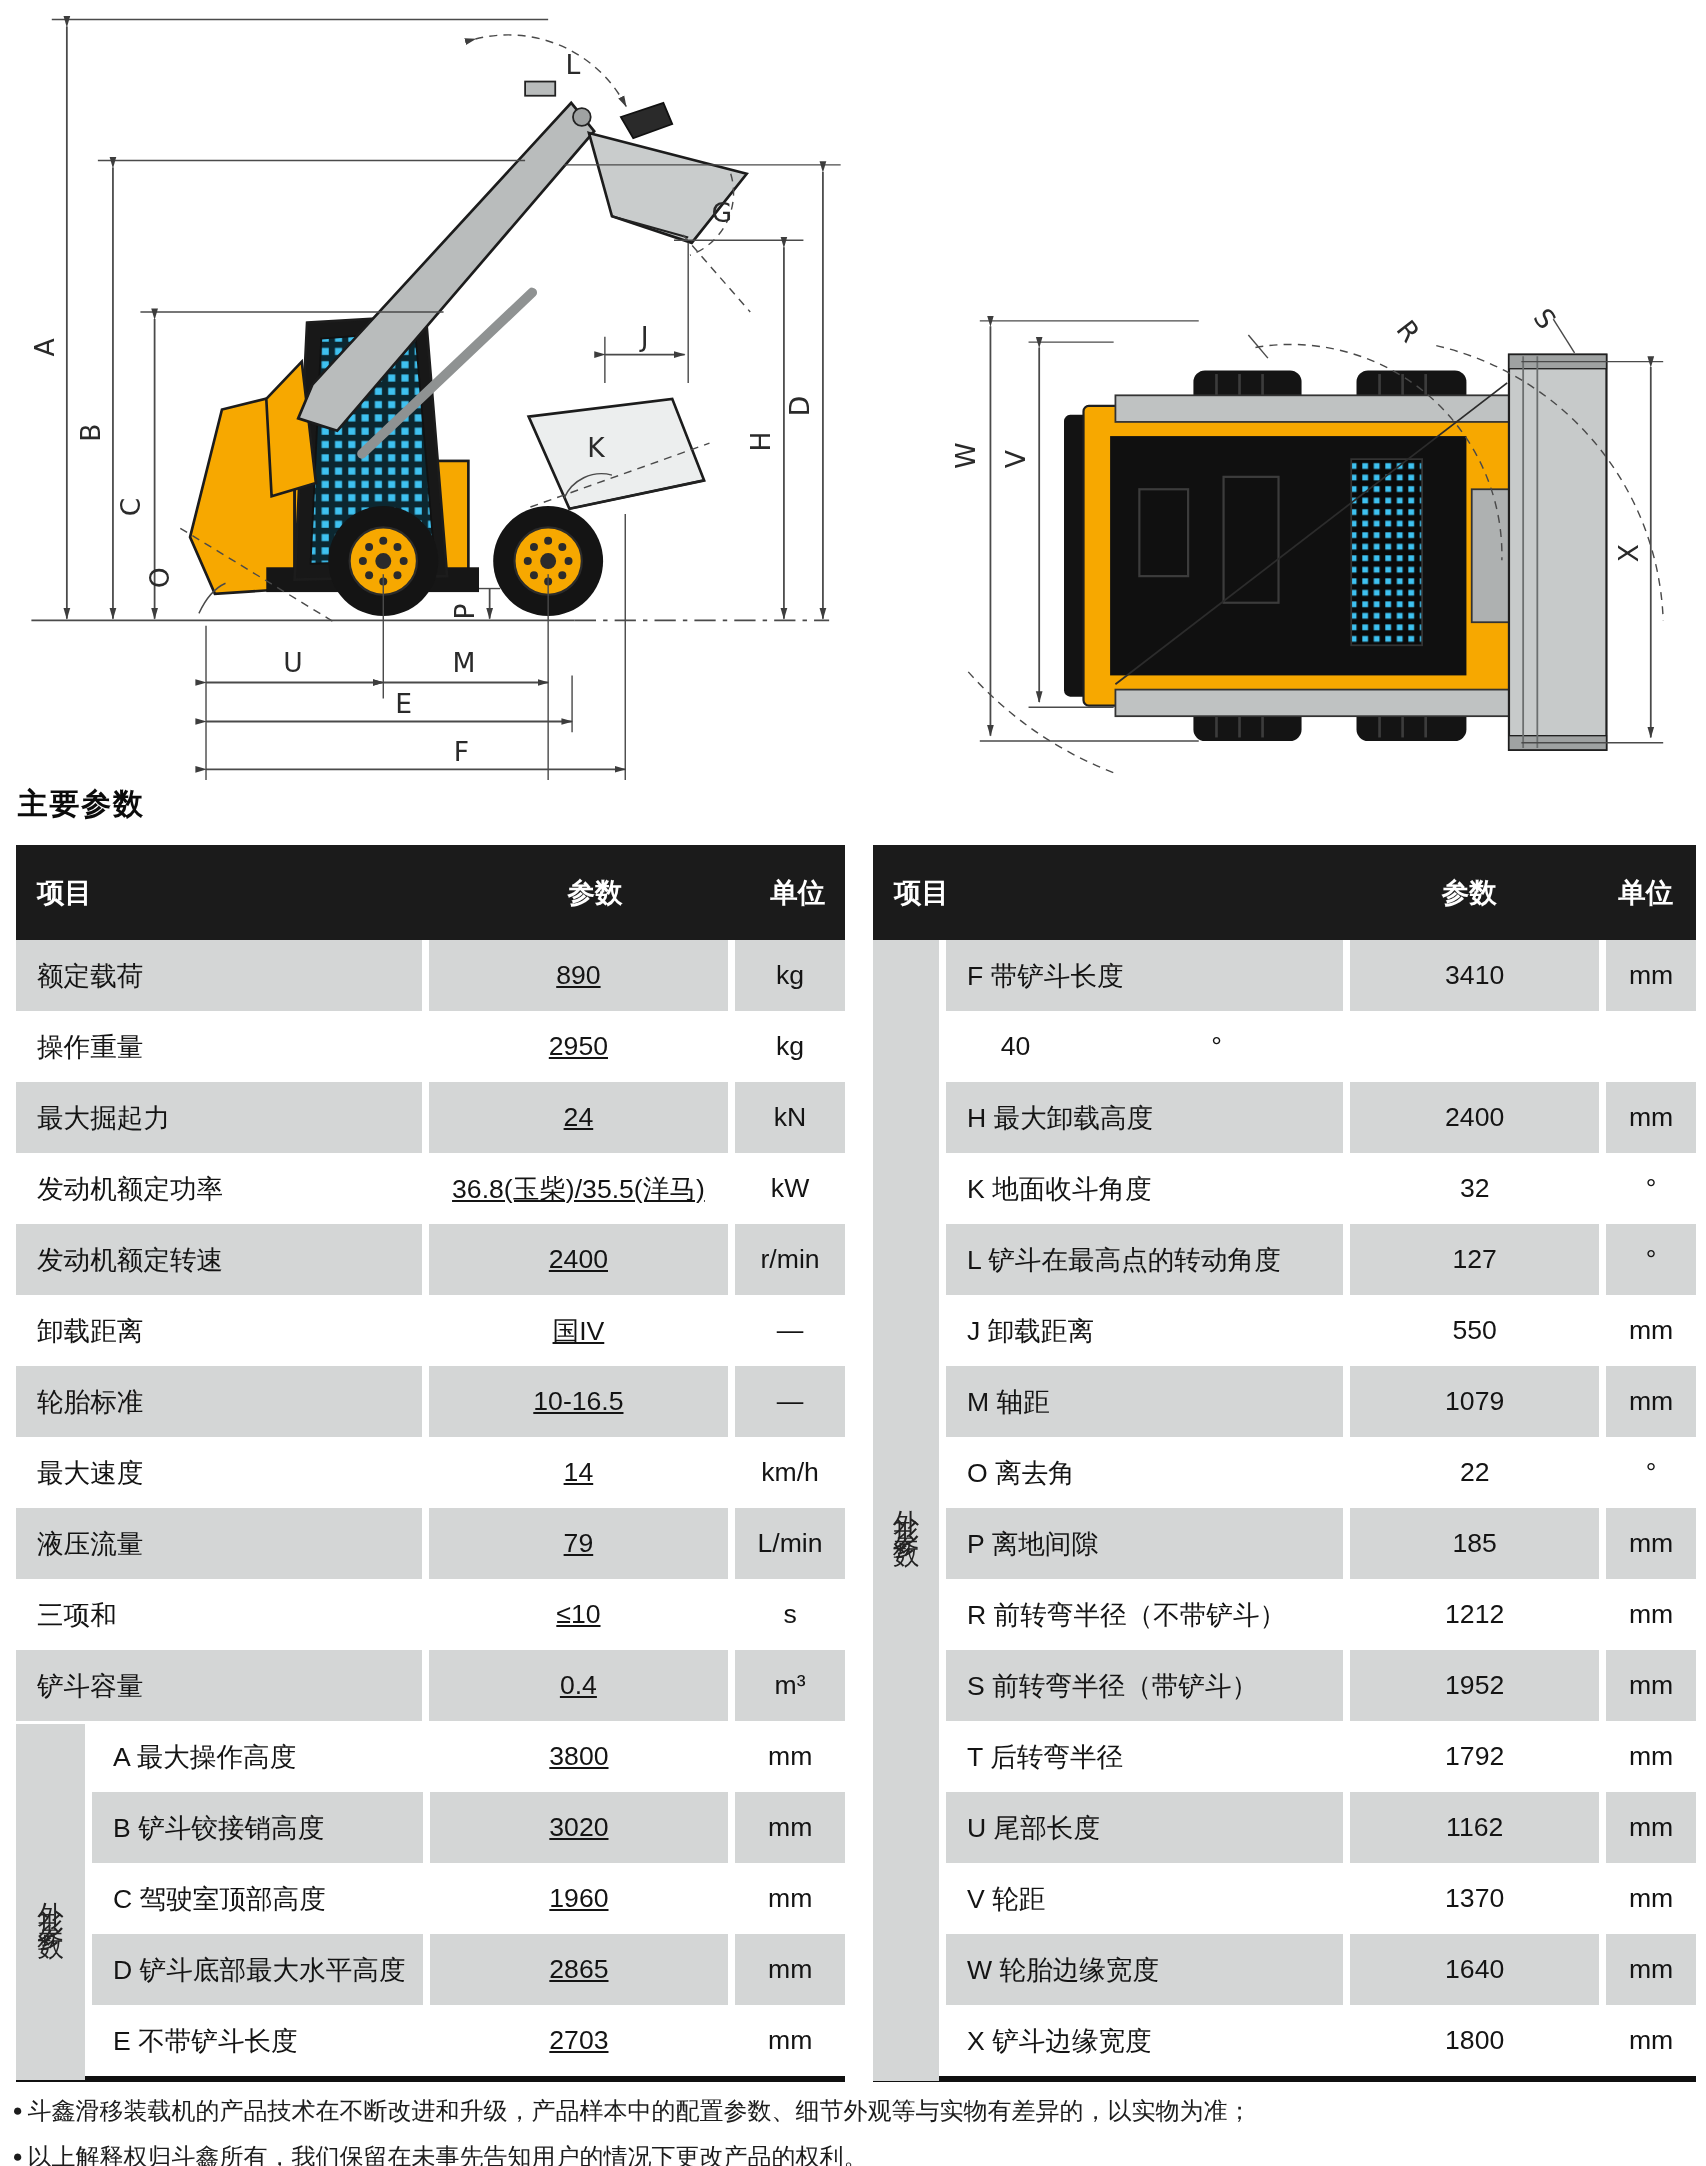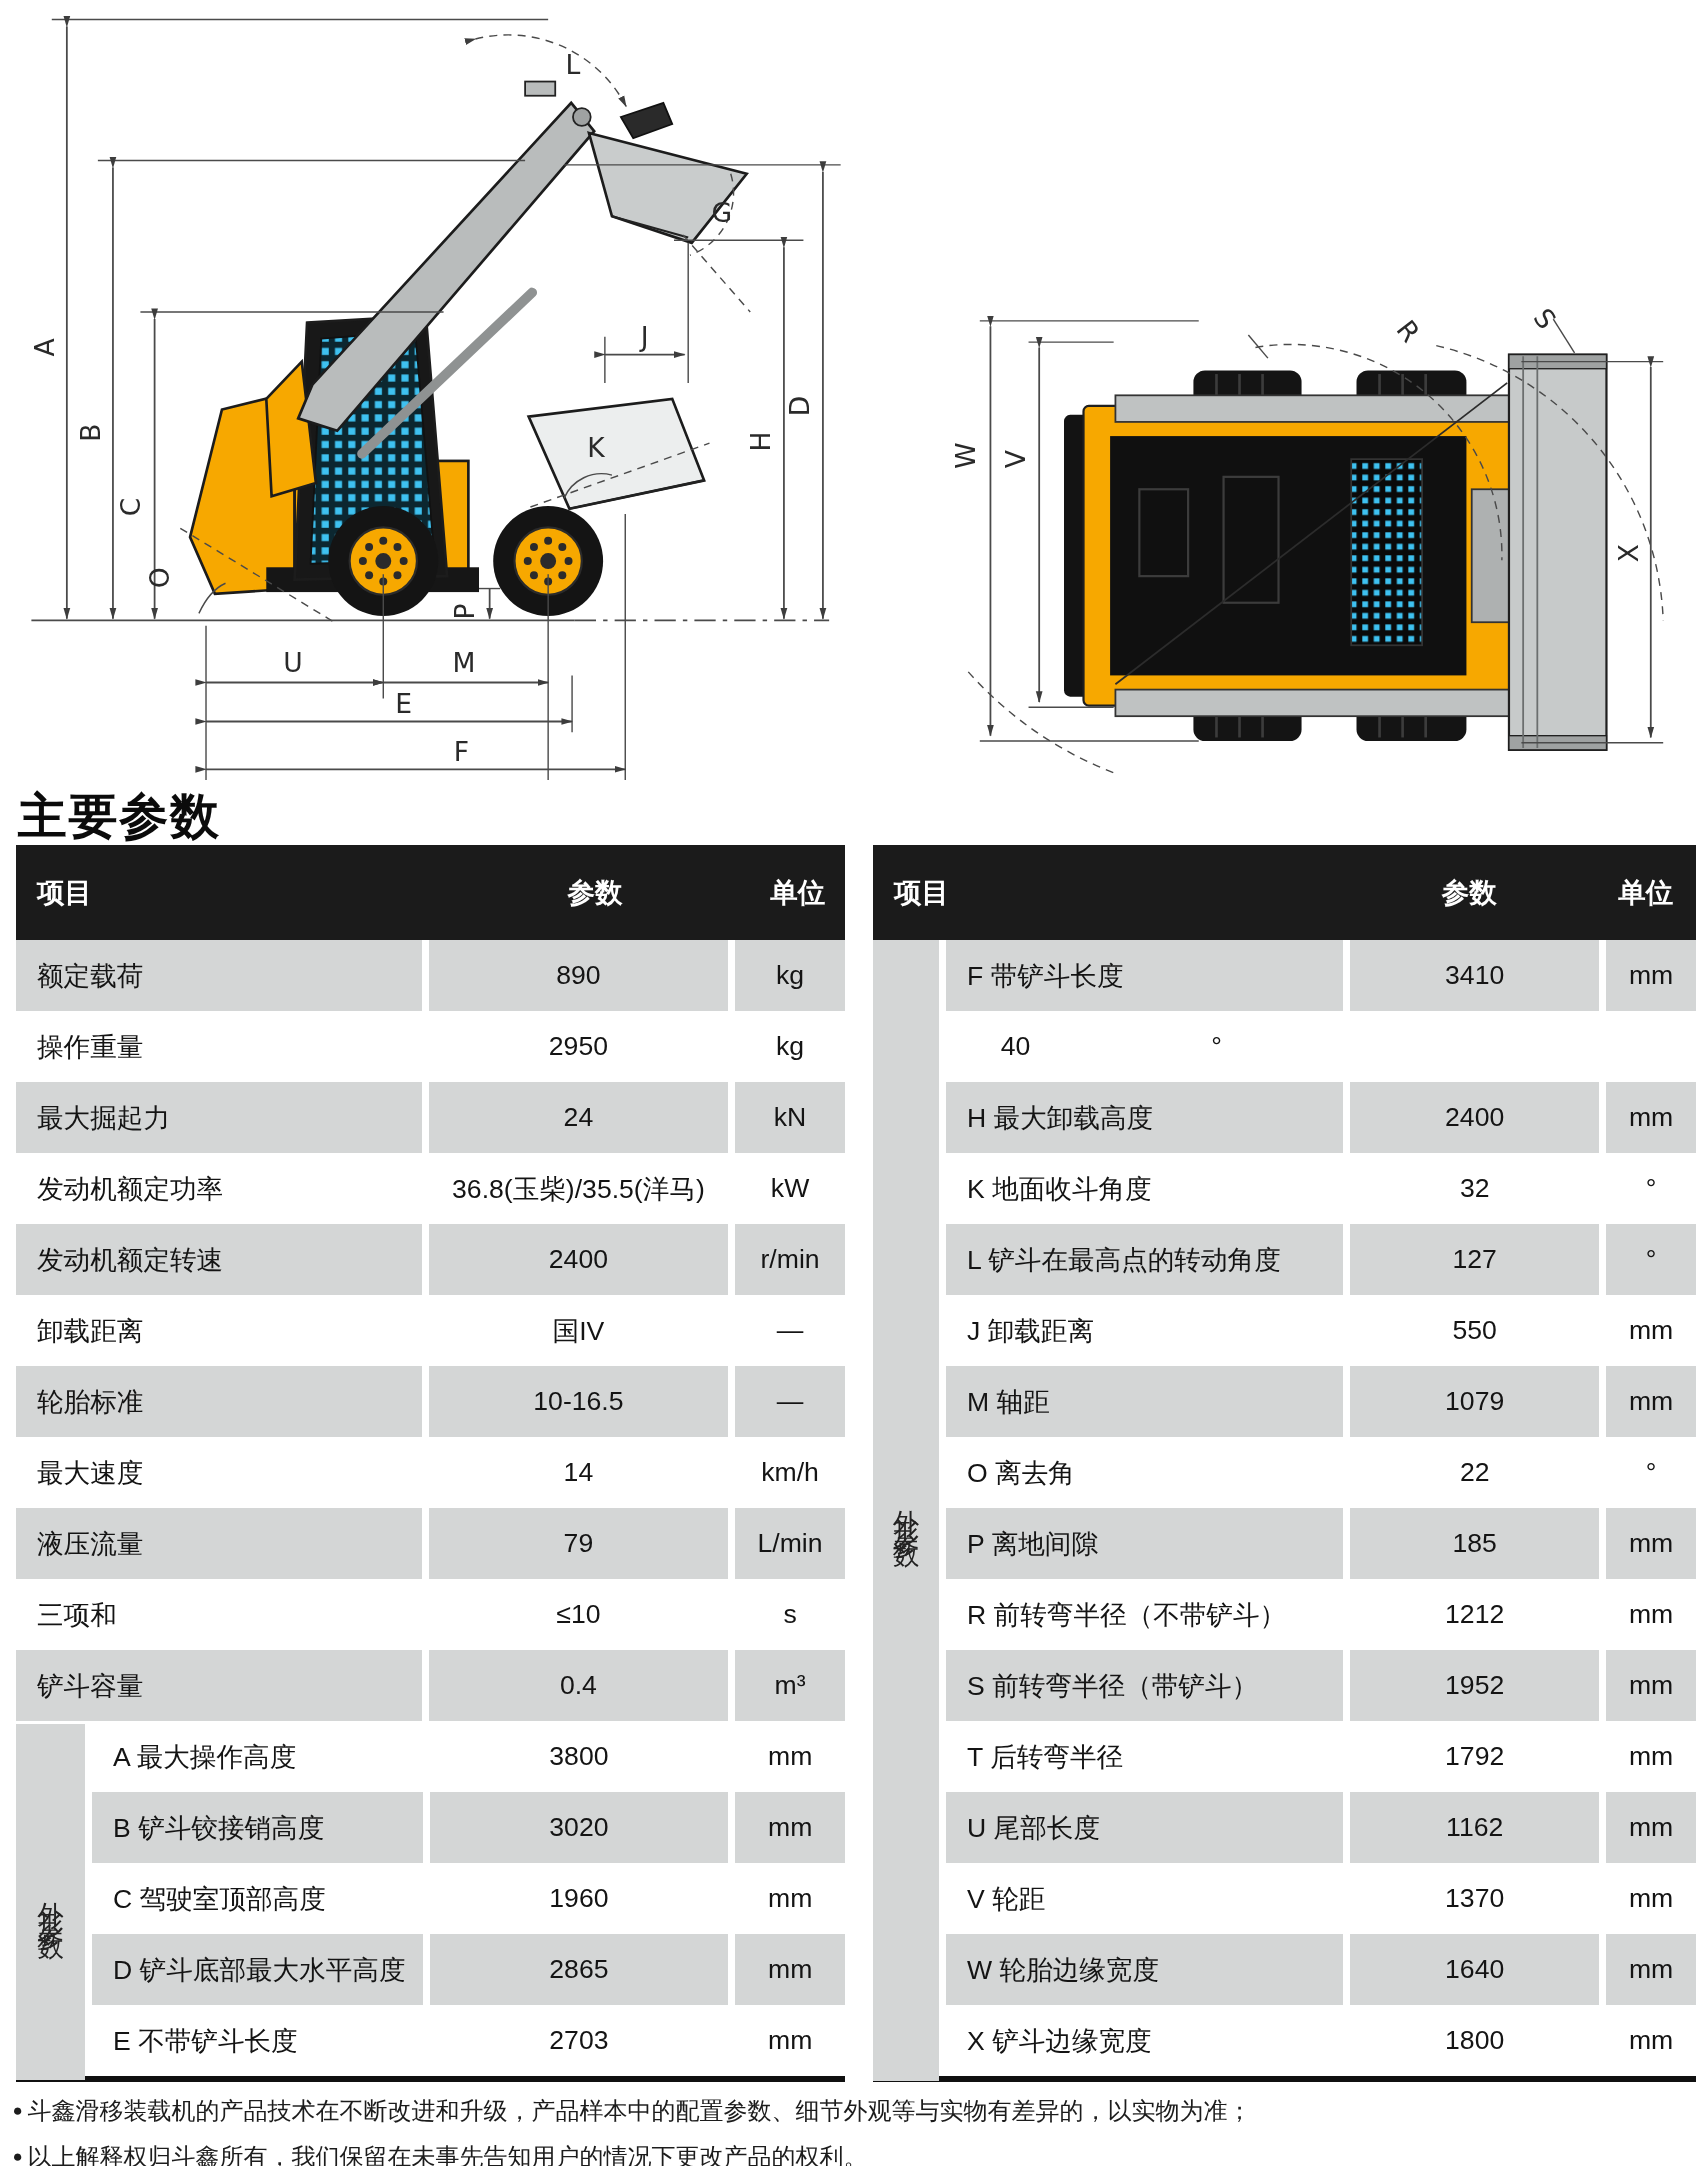--- a/index.html
+++ b/index.html
@@ -4,34 +4,34 @@
 <style>
   html,body{margin:0;padding:0;background:#fff;}
   .page{position:relative;width:1707px;height:2167px;background:#fff;overflow:hidden;
         font-family:"Liberation Sans","DejaVu Sans",sans-serif;color:#111;}
   svg text{font-family:"DejaVu Sans","Liberation Sans",sans-serif;}
   .dim{stroke:#4a4a4a;stroke-width:2;fill:none;}
   .ext{stroke:#4a4a4a;stroke-width:1.6;fill:none;}
   .dash{stroke-dasharray:9 7;}
   .dimtxt{font-size:30px;fill:#2a2a2a;}
   .mach{stroke:#1c1c1c;stroke-width:3;}
-  .title{position:absolute;left:17.7px;top:784px;font-size:49px;font-weight:700;color:#0b0b0b;letter-spacing:1.8px;text-align:center;}
+  .title{position:absolute;left:17.7px;top:784px;font-size:30px;font-weight:700;color:#0b0b0b;letter-spacing:1.8px;text-align:center;}
   .spec-table{position:absolute;top:845px;}
   #table-left{left:16px;width:829px;}
   #table-right{left:873px;width:823px;}
   .thead{height:95px;background:#1b1b1b;color:#fff;display:flex;align-items:center;font-weight:700;font-size:27.5px;}
   .tbody{position:relative;}
   .row{display:flex;height:71px;}
   .cell{box-sizing:border-box;display:flex;align-items:center;font-size:26.6px;color:#141414;background:transparent;}
   .row.gray .cell{background:#d4d6d6;}
   .c-item{padding-left:21px;}
   .c-val,.c-unit{justify-content:center;text-align:center;}
   
   #table-left .c-item{width:413px;margin-right:7px;}
-  #table-left .c-val{width:305px;margin-right:7px;}
+  #table-left .c-val{width:305px;margin-right:7px;text-decoration:underline;}
   #table-left .c-unit{width:112px;}
   #table-left .row.grouped .c-item{width:337px;margin-left:76px;}
   #table-left .h-item{width:413px;margin-right:7px;padding-left:21px;}
   #table-left .h-val{width:305px;margin-right:7px;justify-content:center;display:flex;}
   #table-left .h-unit{width:97px;justify-content:center;display:flex;}
   
   #table-right .c-item{width:452px;margin-left:73px;margin-right:7px;}
   #table-right .c-val{width:285px;margin-right:7px;}
   #table-right .c-unit{width:103px;}
   #table-right .h-item{width:461px;margin-right:7px;padding-left:21px;}

